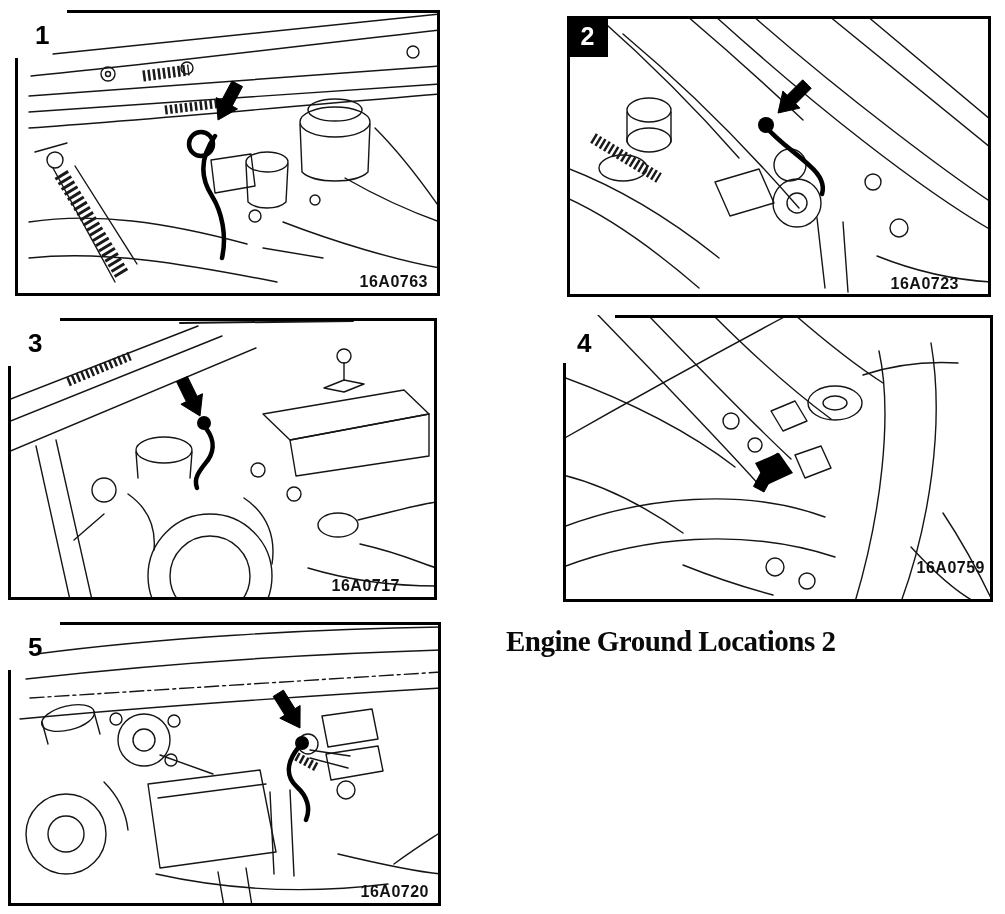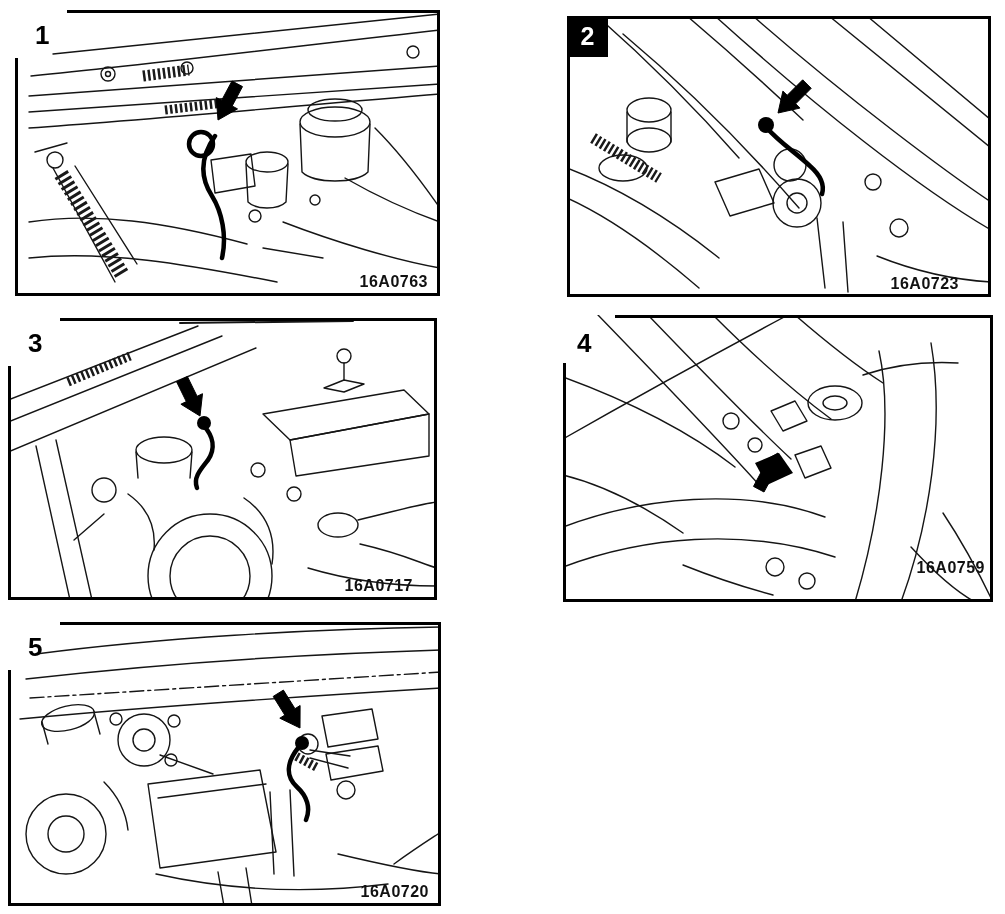--- a/index.html
+++ b/index.html
@@ -23,21 +23,21 @@
   }
   .panel-num.inverted{
     left:0;top:0;width:41px;height:41px;background:#000;color:#fff;
     display:flex;align-items:center;justify-content:center;font-size:25px;
   }
   .fig-code{
     position:absolute;right:12px;bottom:5px;
     font-weight:bold;font-size:16px;letter-spacing:.5px;color:#111;
   }
   #p2 .fig-code{right:32px;bottom:4px;}
-  #p3 .fig-code{right:24px;margin-top:38px;}
+  #p3 .fig-code{right:37px;margin-top:38px;}
   #p4 .fig-code{right:8px;bottom:25px;}
   #p4 .panel-num{left:14px;top:15px;}
   #p1{left:15px;top:10px;width:425px;height:286px;}
   #p2{left:567px;top:16px;width:424px;height:281px;}
   #p3{left:8px;top:318px;width:429px;height:282px;}
   #p4{left:563px;top:315px;width:430px;height:287px;}
   #p5{left:8px;top:622px;width:433px;height:284px;}
   .caption{
     position:absolute;left:506px;top:625px;margin:0;
     font-family:"Liberation Serif",serif;font-weight:bold;
@@ -273,14 +273,15 @@
       <polygon class="arrow" points="292,106 271.8,96.2 276.8,93.1 265.2,74.4 275.4,68.1 287,86.7 292.1,83.5"></polygon>
     </svg>
     <span class="edge e-top"></span>
     <span class="edge e-left"></span>
     <span class="edge e-right"></span>
     <span class="edge e-bottom"></span>
     <div class="panel-num">5</div>
     <div class="fig-code">16A0720</div>
   </figure>
 
+  <h1 class="caption">Engine Ground Locations 2</h1>
 
 </div>
 
 </body></html>

